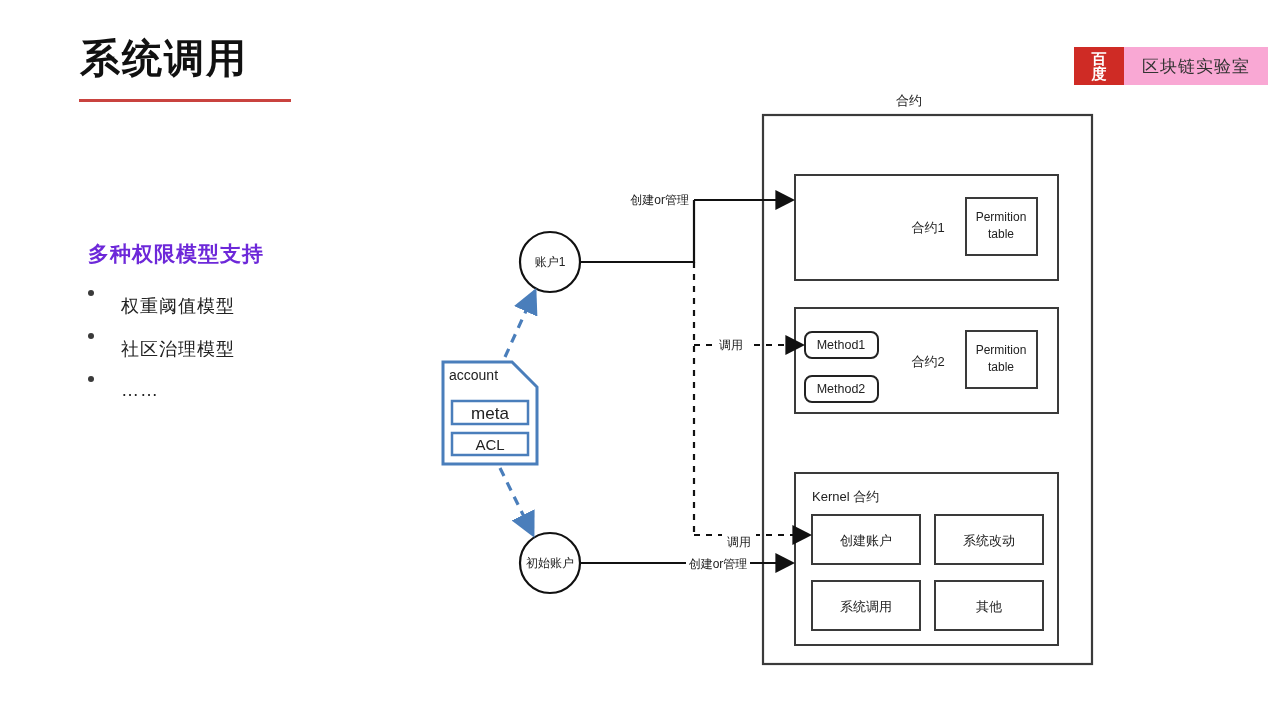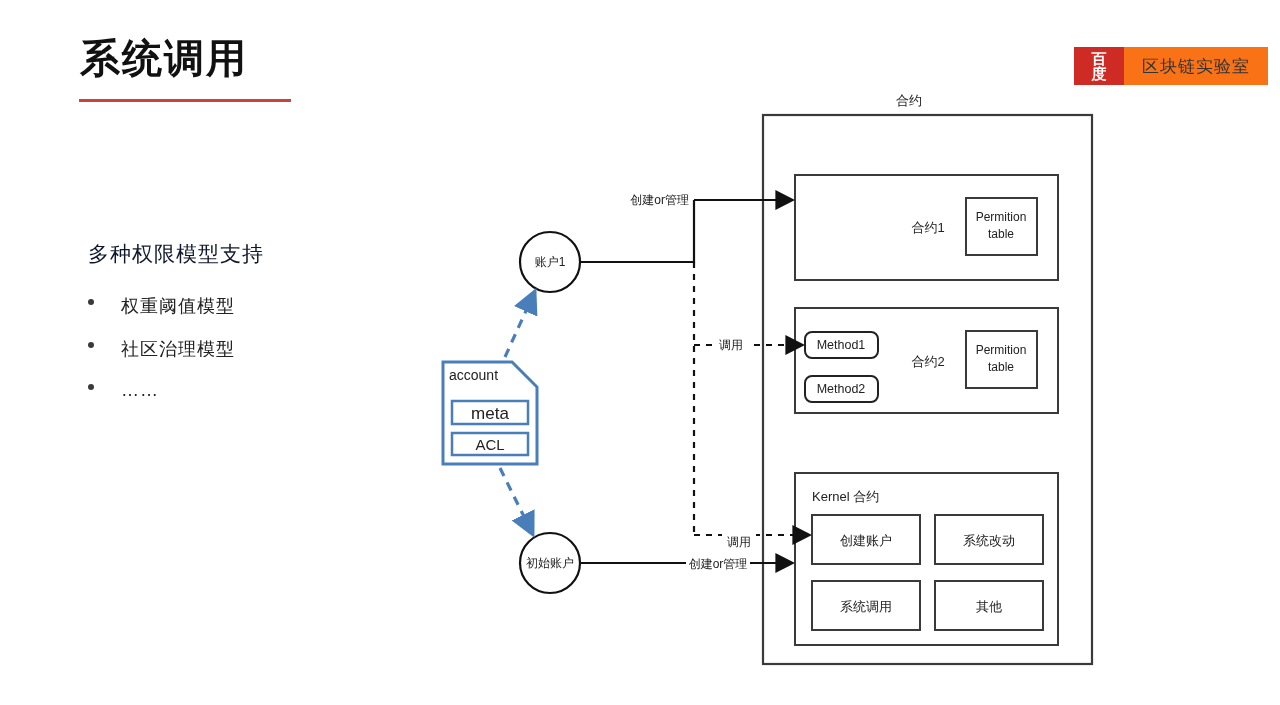--- a/index.html
+++ b/index.html
@@ -26,32 +26,32 @@
   #brand-logo{
     position:absolute;right:12px;top:47px;
     display:flex;align-items:stretch;height:38px;
   }
   #brand-mark{
     width:50px;background:#cf2b25;color:#fff;
     display:flex;flex-direction:column;align-items:center;justify-content:center;
     font-size:15px;font-weight:700;line-height:1.02;letter-spacing:0;
   }
   #brand-name{
-    background:#f97316;color:#333;
+    background:#f9a8d4;color:#333;
     display:flex;align-items:center;padding:0 18px;
     font-size:17px;letter-spacing:1px;
   }
 
   
   #left-panel{position:absolute;left:88px;top:240px;width:300px;}
   #models-heading{
-    color:#0f172a;font-size:21px;font-weight:400;letter-spacing:1px;
+    color:#6d28d9;font-size:21px;font-weight:700;letter-spacing:1px;
     margin-bottom:26px;
   }
-  .bullet-row{display:flex;align-items:center;margin-bottom:19px;}
+  .bullet-row{display:flex;align-items:flex-start;margin-bottom:19px;}
   .bullet-dot{
     width:6px;height:6px;border-radius:50%;background:#3a3a3a;
     margin-right:27px;flex:0 0 auto;position:relative;top:-4px;
   }
   .bullet-text{font-size:18px;color:#222;letter-spacing:1px;white-space:nowrap;}
   .spell-error{
     text-decoration: underline wavy #e04a3f;
     text-decoration-skip-ink:none;
     text-underline-offset:3px;
   }

